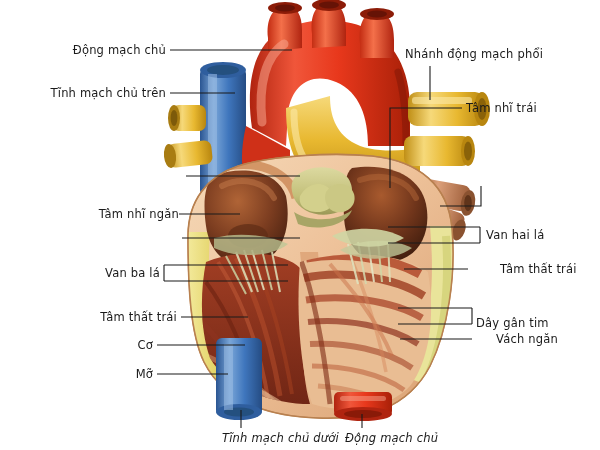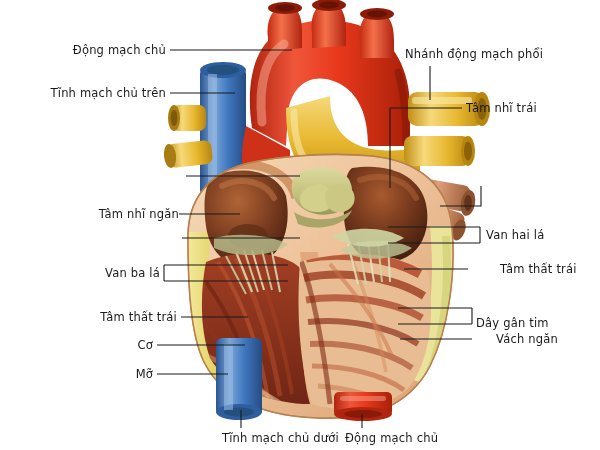--- a/index.html
+++ b/index.html
@@ -4,21 +4,21 @@
 <style>
   html,body{margin:0;padding:0;background:#ffffff;}
   body{width:600px;height:450px;overflow:hidden;
        font-family:"DejaVu Sans","Liberation Sans",sans-serif;}
   #stage{position:relative;width:600px;height:450px;background:#fff;}
   #art{position:absolute;left:0;top:0;width:600px;height:450px;}
   .lbl{position:absolute;color:#1a1a1a;font-size:11.5px;line-height:13px;
        white-space:pre;letter-spacing:.2px;}
   .lbl.r{text-align:right;}
   .lbl.l{text-align:right;}
-  .lbl.c{}
+  .lbl.c{font-style:italic;}
   #lines{position:absolute;left:0;top:0;width:600px;height:450px;
          pointer-events:none;}
 </style>
 </head>
 <body>
 
 <div id="stage">
 
   <svg id="art" viewBox="0 0 600 450">
     <defs>

